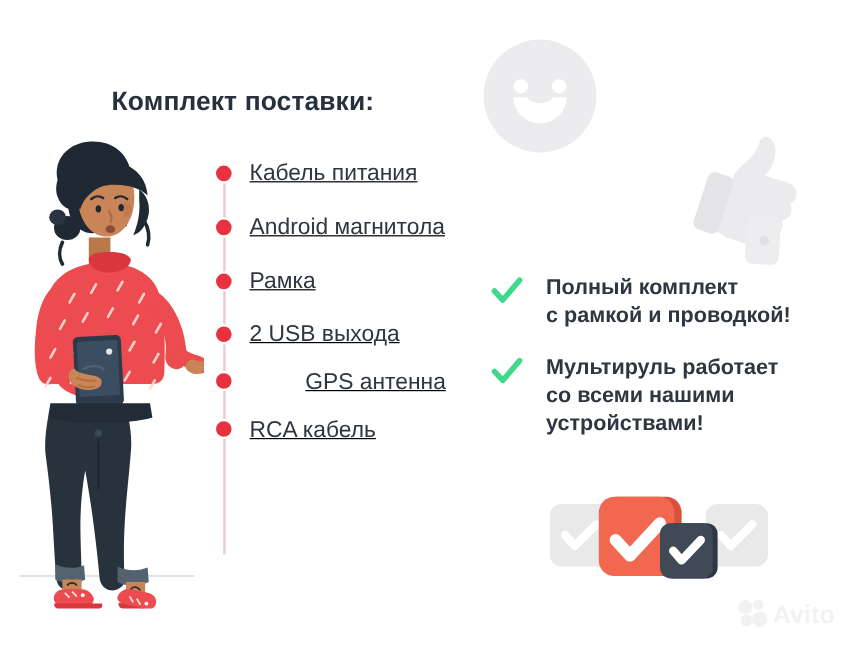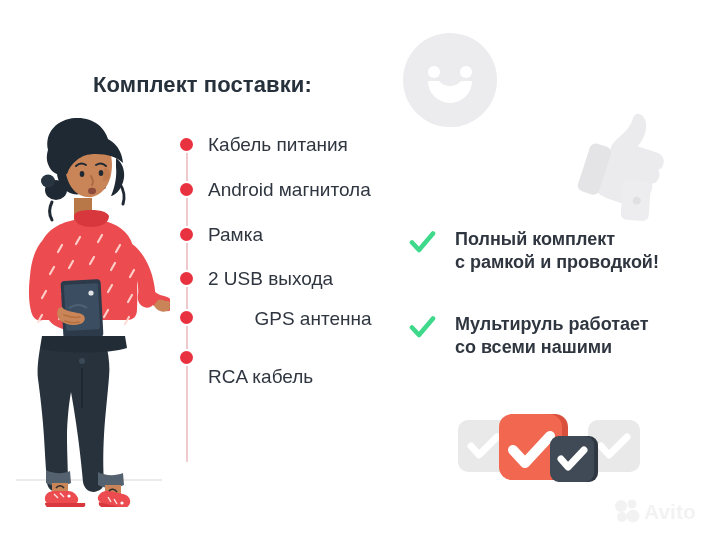--- a/index.html
+++ b/index.html
@@ -20,21 +20,21 @@
   #avito-watermark{left:612px;top:496px;width:98px;height:30px;}
 
   
   #page-title{
     position:absolute;left:93px;top:72px;
     font-size:22px;font-weight:bold;color:#27313c;
     letter-spacing:.1px;white-space:nowrap;
   }
 
   
-  #delivery-list{position:absolute;left:178px;top:134px;width:240px;}
+  #delivery-list{position:absolute;left:178px;top:134px;width:240px;text-decoration:underline;}
   #timeline-axis{
     position:absolute;left:8px;top:10px;width:2px;height:318px;
     background:#f0c9ce;border-radius:1px;
   }
   .list-item{position:relative;display:flex;align-items:flex-start;}
   .bullet{
     position:absolute;left:2px;width:13px;height:13px;border-radius:50%;
     background:#e8323f;box-shadow:0 0 0 2px #ffffff;
   }
   .item-text{
@@ -42,21 +42,21 @@
     white-space:nowrap;
   }
   .item-sub{
     margin-left:46px;color:#2f3640;font-size:14px;line-height:17px;
     white-space:nowrap;
   }
 
   
   .benefit{position:absolute;display:flex;align-items:flex-start;}
   #benefit-0{left:409px;top:228px;}
-  #benefit-1{left:409px;top:313px;}
+  #benefit-1{left:409px;top:295px;}
   .check-mark{width:27px;height:27px;flex:0 0 27px;margin-top:1px;}
   .benefit-text{
     margin-left:19px;color:#2f3640;font-size:18px;line-height:23px;
     font-weight:600;white-space:nowrap;
   }
 
   
   #woman-illustration{position:absolute;left:12px;top:112px;width:158px;height:395px;}
 </style>
 </head>
@@ -113,21 +113,21 @@
       <span class="bullet" style="top:4px;"></span>
       <span class="item-text">2 USB выхода</span>
     </div>
 
 
     <div class="list-item" style="height:40px;justify-content:center;">
       <span class="bullet" style="top:3px;"></span>
       <span class="item-text">GPS антенна</span>
     </div>
 
-    <div class="list-item" style="height:40px;align-items:flex-end;">
+    <div class="list-item" style="height:40px;">
       <span class="bullet" style="top:3px;"></span>
       <span class="item-text">RCA кабель</span>
     </div>
   </div>
 
   <div class="benefit" id="benefit-0">
     <svg class="check-mark" viewBox="0 0 27 27">
       <path d="M3 13.5l7 7.5L24 4.5" fill="none" stroke="#3fd98b" stroke-width="4.6" stroke-linecap="round" stroke-linejoin="round"></path>
     </svg>
     <div class="benefit-text">
@@ -136,20 +136,21 @@
     </div>
   </div>
 
   <div class="benefit" id="benefit-1">
     <svg class="check-mark" viewBox="0 0 27 27">
       <path d="M3 13.5l7 7.5L24 4.5" fill="none" stroke="#3fd98b" stroke-width="4.6" stroke-linecap="round" stroke-linejoin="round"></path>
     </svg>
     <div class="benefit-text">
       <div>Мультируль работает</div>
       <div>со всеми нашими</div>
+      <div>устройствами!</div>
     </div>
   </div>
 
   <div class="deco" id="checkbox-cluster">
     <svg viewBox="0 0 182 92" width="182" height="92">
 
       <rect x="0" y="14" width="52" height="52" rx="10" fill="#e9e9ea"></rect>
       <path d="M13 40l8 9 18-18" fill="none" stroke="#ffffff" stroke-width="7" stroke-linecap="round" stroke-linejoin="round"></path>
 
       <rect x="130" y="14" width="52" height="52" rx="10" fill="#e9e9ea"></rect>

